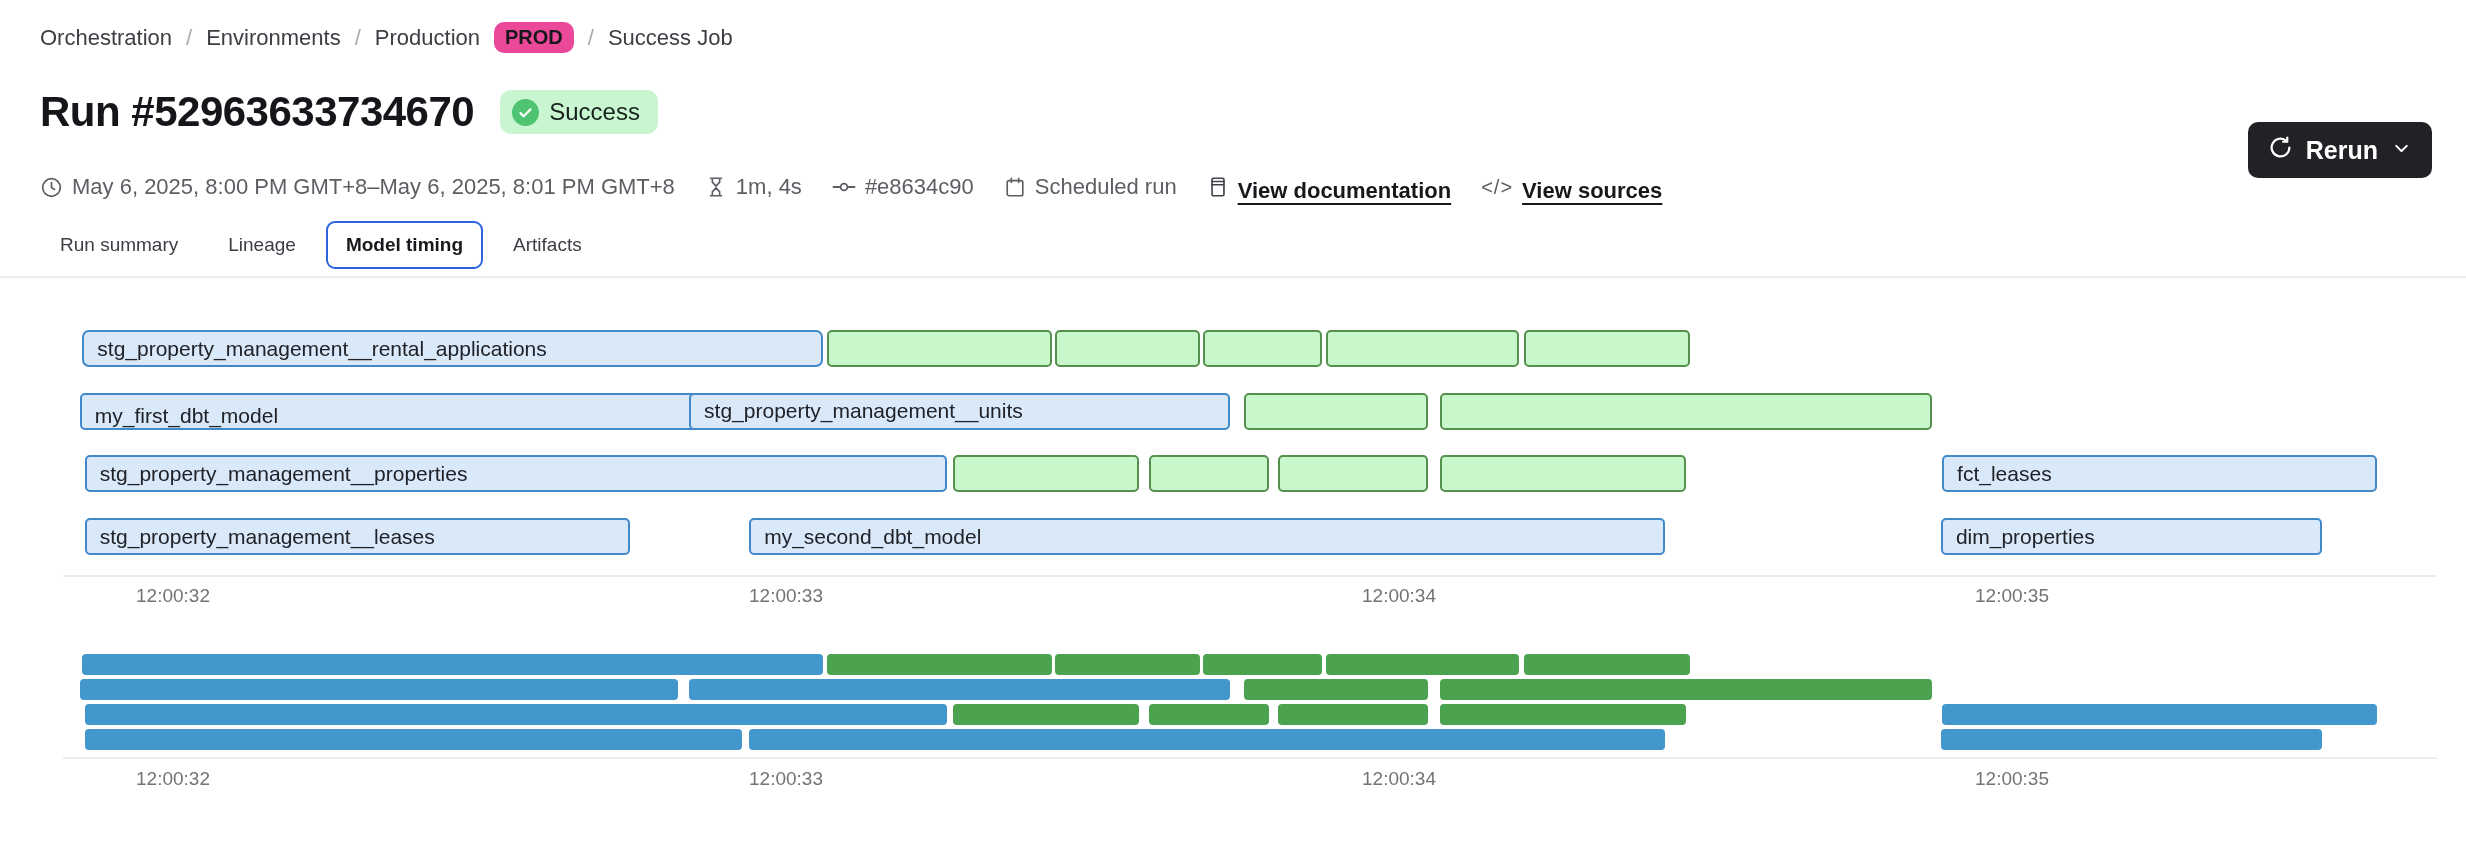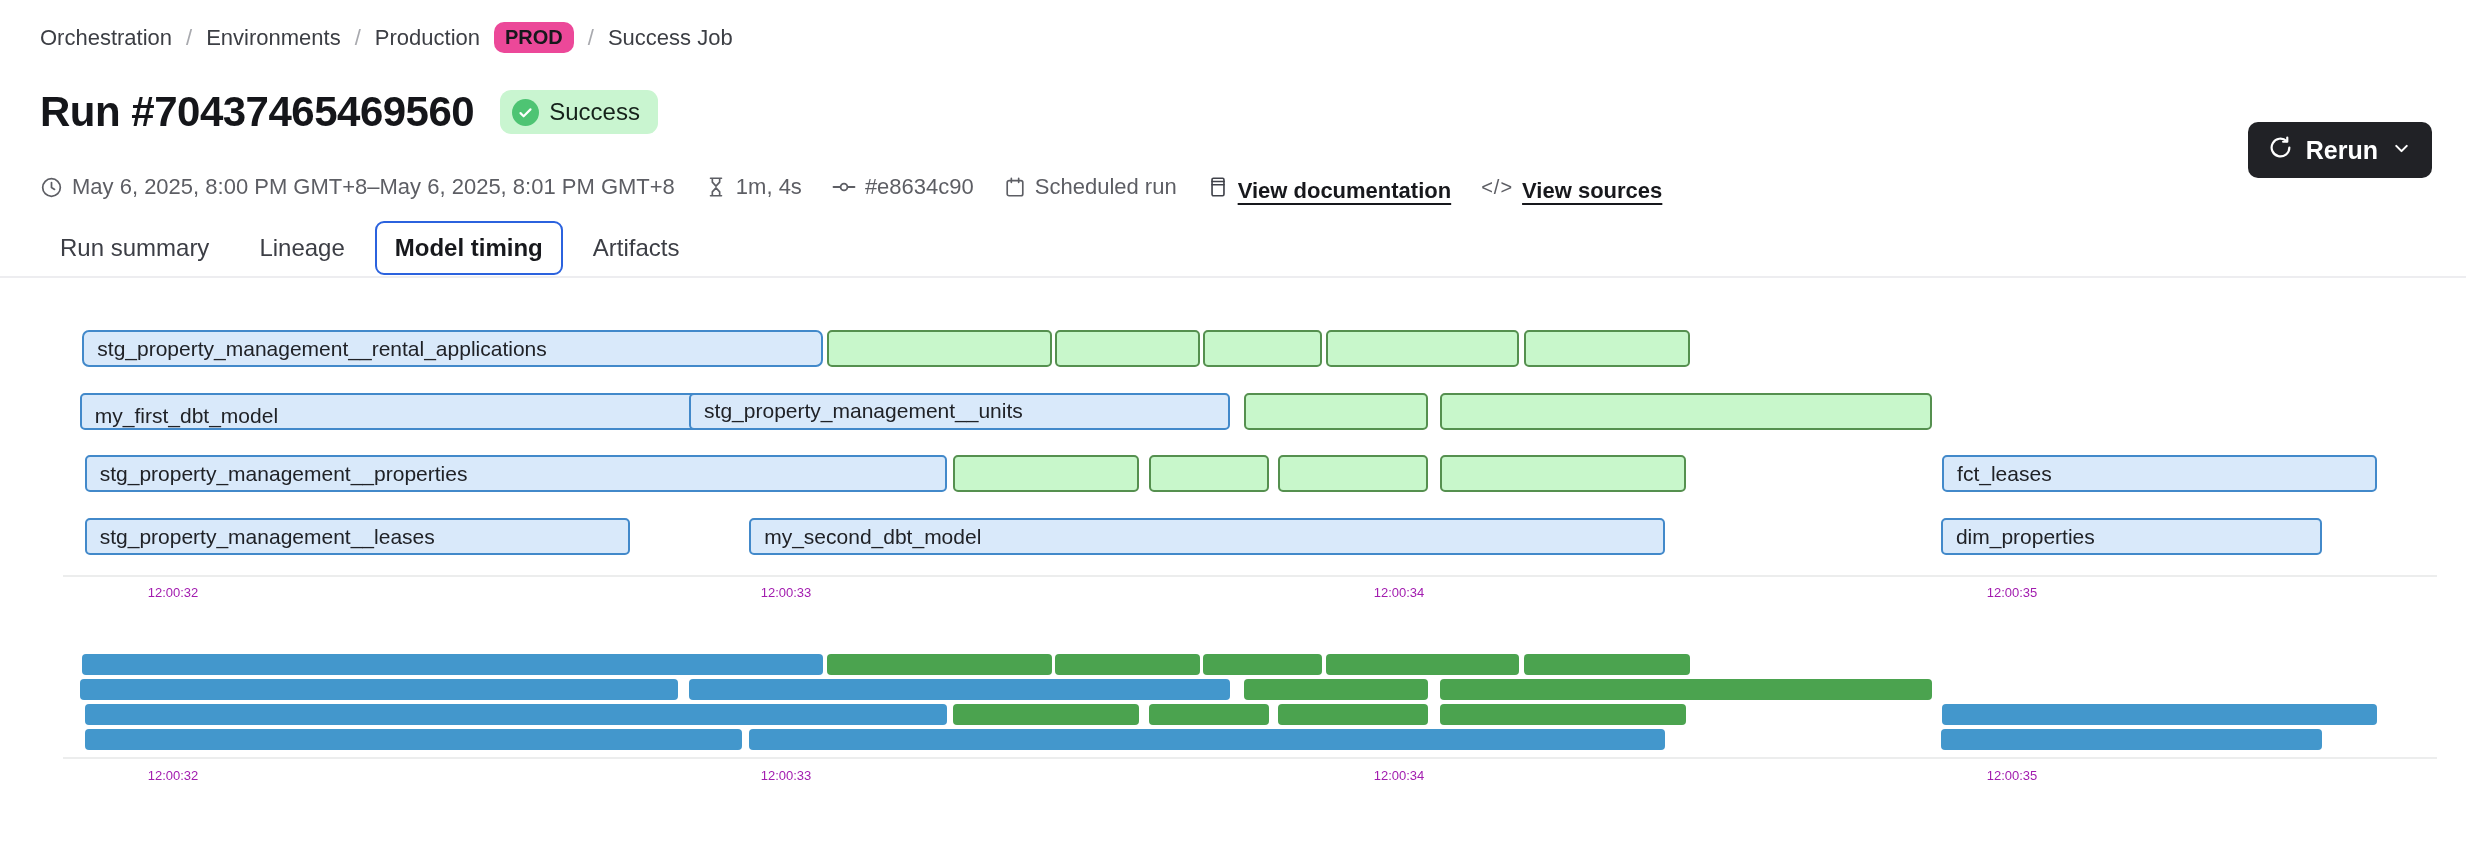--- a/index.html
+++ b/index.html
@@ -32,59 +32,59 @@
   .code-glyph { font-size:20px; color:#5d5e64; letter-spacing:1px; }
 
   
   .rerun-btn { position:absolute; right:34px; top:122px; height:56px; background:#212226; color:#fff;
                border:none; border-radius:10px; display:flex; align-items:center; gap:13px;
                padding:0 20px; font-size:25px; font-weight:600; cursor:pointer;
                font-family:"Liberation Sans","DejaVu Sans",sans-serif; }
 
   
   .tabs { position:absolute; left:40px; top:221px; display:flex; align-items:center; gap:10px; }
-  .tab { font-size:24px; color:#3c3e45; font-weight:500; padding:11px 18px; border:2px solid transparent;
+  .tab { font-size:19px; color:#3c3e45; font-weight:500; padding:11px 18px; border:2px solid transparent;
          border-radius:9px; cursor:pointer; background:transparent; white-space:nowrap;
          font-family:"Liberation Sans","DejaVu Sans",sans-serif; }
   .tab.selected { border-color:#2b62de; color:#17181c; font-weight:600; background:#fff; }
   .tabs-divider { position:absolute; left:0; top:276px; width:2466px; height:2px; background:#ededf0; }
 
   
   .gantt-bar { position:absolute; height:37px; border-radius:5px; border:2px solid; overflow:hidden;
                display:flex; align-items:center; cursor:pointer; }
   .gantt-bar.blue  { background:#d9e9fa; border-color:#4289ca; }
   .gantt-bar.green { background:#c8f7cb; border-color:#55904f; }
   .gantt-bar .bar-label { font-size:21px; color:#202227; padding-left:13px; white-space:nowrap; }
 
   .mini-bar { position:absolute; height:21px; border-radius:4px; cursor:pointer; }
   .mini-bar.blue  { background:#4397cc; }
   .mini-bar.green { background:#4ba34f; }
 
   .axis-line { position:absolute; left:63px; width:2374px; height:2px; background:#eceded; }
   .tick-label { position:absolute; width:140px; margin-left:-70px; text-align:center;
-                font-size:13px; color:#a21caf; }
+                font-size:19px; color:#737373; }
 </style>
 </head>
 <body>
 
 <div class="canvas">
 
   <nav class="breadcrumb">
     <span>Orchestration</span>
     <span class="crumb-sep">/</span>
     <span>Environments</span>
     <span class="crumb-sep">/</span>
     <span>Production</span>
     <span class="env-badge">PROD</span>
     <span class="crumb-sep">/</span>
     <span>Success Job</span>
   </nav>
 
   <div class="title-row">
-    <h1 class="page-title">Run #70437465469560</h1>
+    <h1 class="page-title">Run #52963633734670</h1>
     <span class="status-badge">
       <span class="check-circle">
         <svg width="15" height="15" viewBox="0 0 24 24" fill="none" stroke="#fff" stroke-width="3.4" stroke-linecap="round" stroke-linejoin="round">
             <path d="M4 13l5 5L20 7"></path>
           </svg>
       </span>
       <span>Success</span>
     </span>
   </div>
 

